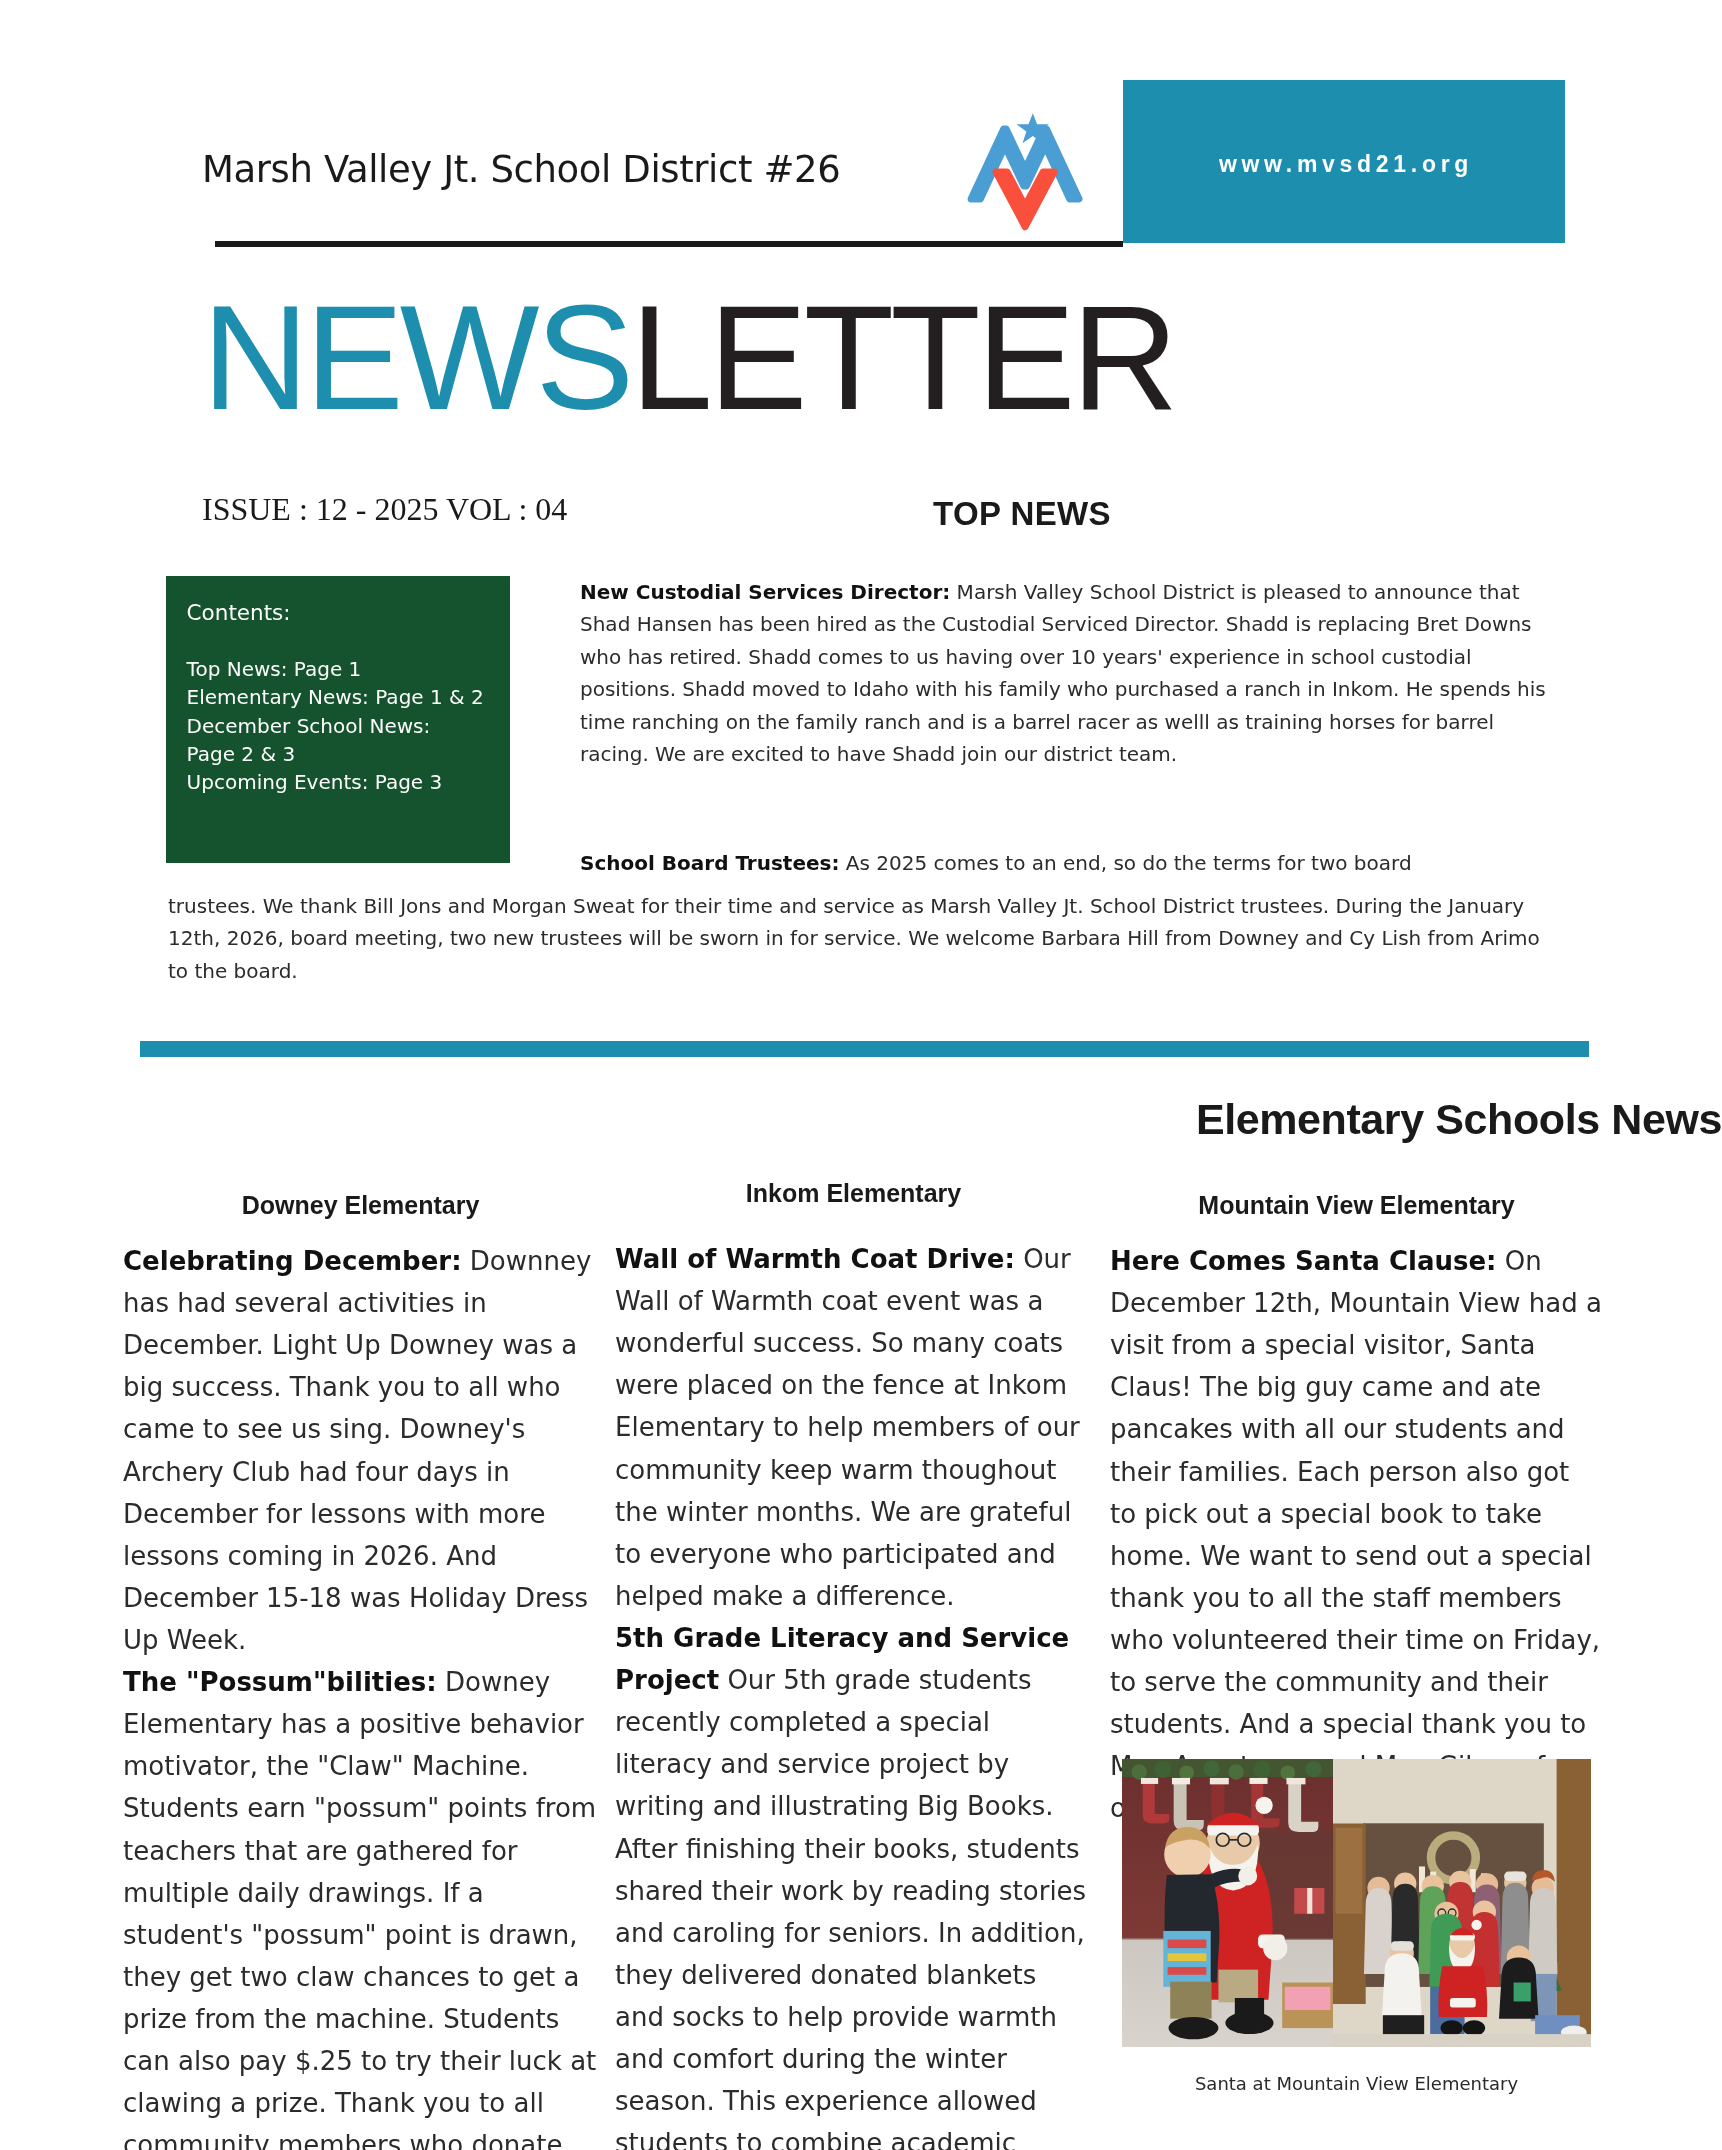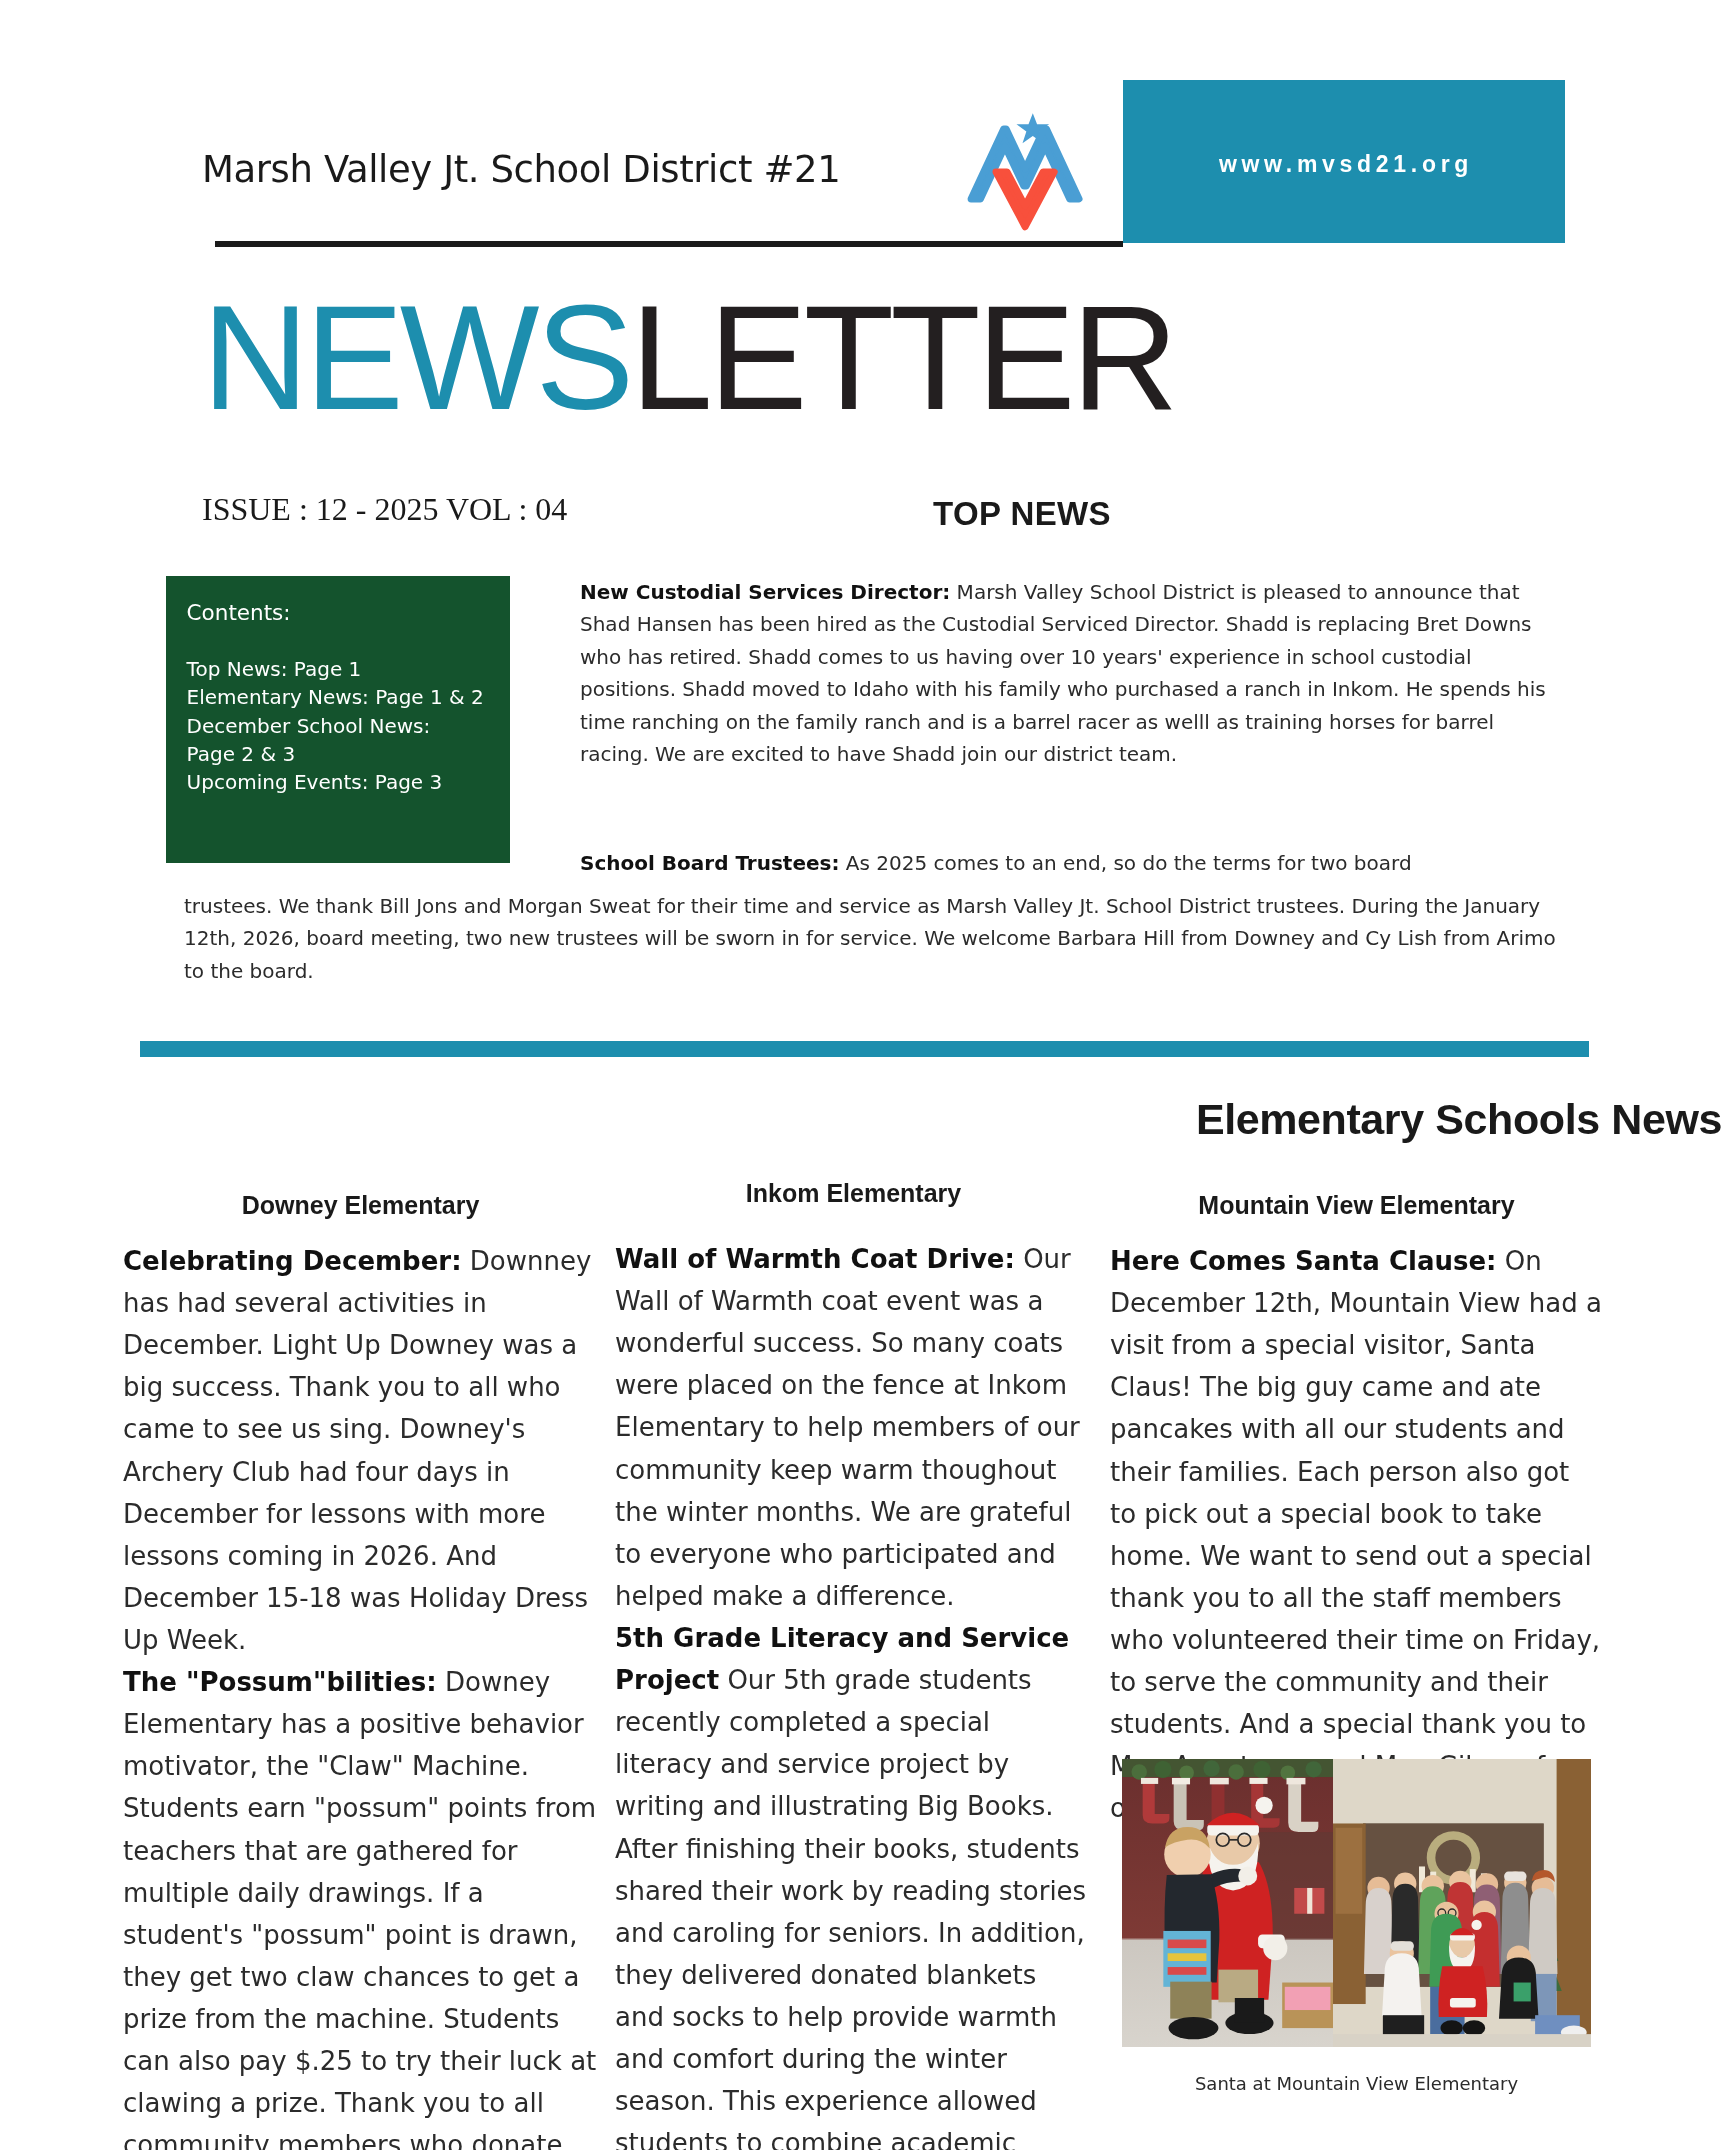--- a/index.html
+++ b/index.html
@@ -157,21 +157,21 @@
     left: 580px;
     top: 847px;
     width: 976px;
     font-size: 20px;
     line-height: 1.62;
     color: #2b2b2b;
     font-family: "DejaVu Sans", sans-serif;
   }
   .topnews-para2b {
     position: absolute;
-    left: 184px;
+    left: 168px;
     top: 890px;
     width: 1383px;
     font-size: 20px;
     line-height: 1.62;
     color: #2b2b2b;
     font-family: "DejaVu Sans", sans-serif;
   }
   .lead { font-weight: bold; color: #111111; }
 
   
@@ -257,21 +257,21 @@
 </head>
 <body>
 
 <div class="page">
 
   <div class="masthead">
 
     <div class="url-box"></div>
     <div class="url-text">www.mvsd21.org</div>
 
-    <div class="district-title">Marsh Valley Jt. School District #21</div>
+    <div class="district-title">Marsh Valley Jt. School District #26</div>
 
     <div class="logo">
       <svg viewBox="0 0 380 380" width="163" height="163" aria-hidden="true">
 
         <polygon points="214,75 224,101 252,101 229,118 238,145 214,128 190,145 199,118 176,101 204,101" fill="#4a9ed4"></polygon>
 
         <path d="M70 275 L146 112 L152 112 L196 205 L240 112 L246 112 L322 275 L300 275 L243 152 L199 245 L193 245 L149 152 L92 275 Z" fill="#4a9ed4" stroke="#4a9ed4" stroke-width="16" stroke-linejoin="round"></path>
 
         <path d="M128 212 L196 340 L264 212 L238 212 L196 291 L154 212 Z" fill="#f8503c" stroke="#f8503c" stroke-width="16" stroke-linejoin="round"></path>
       </svg>

